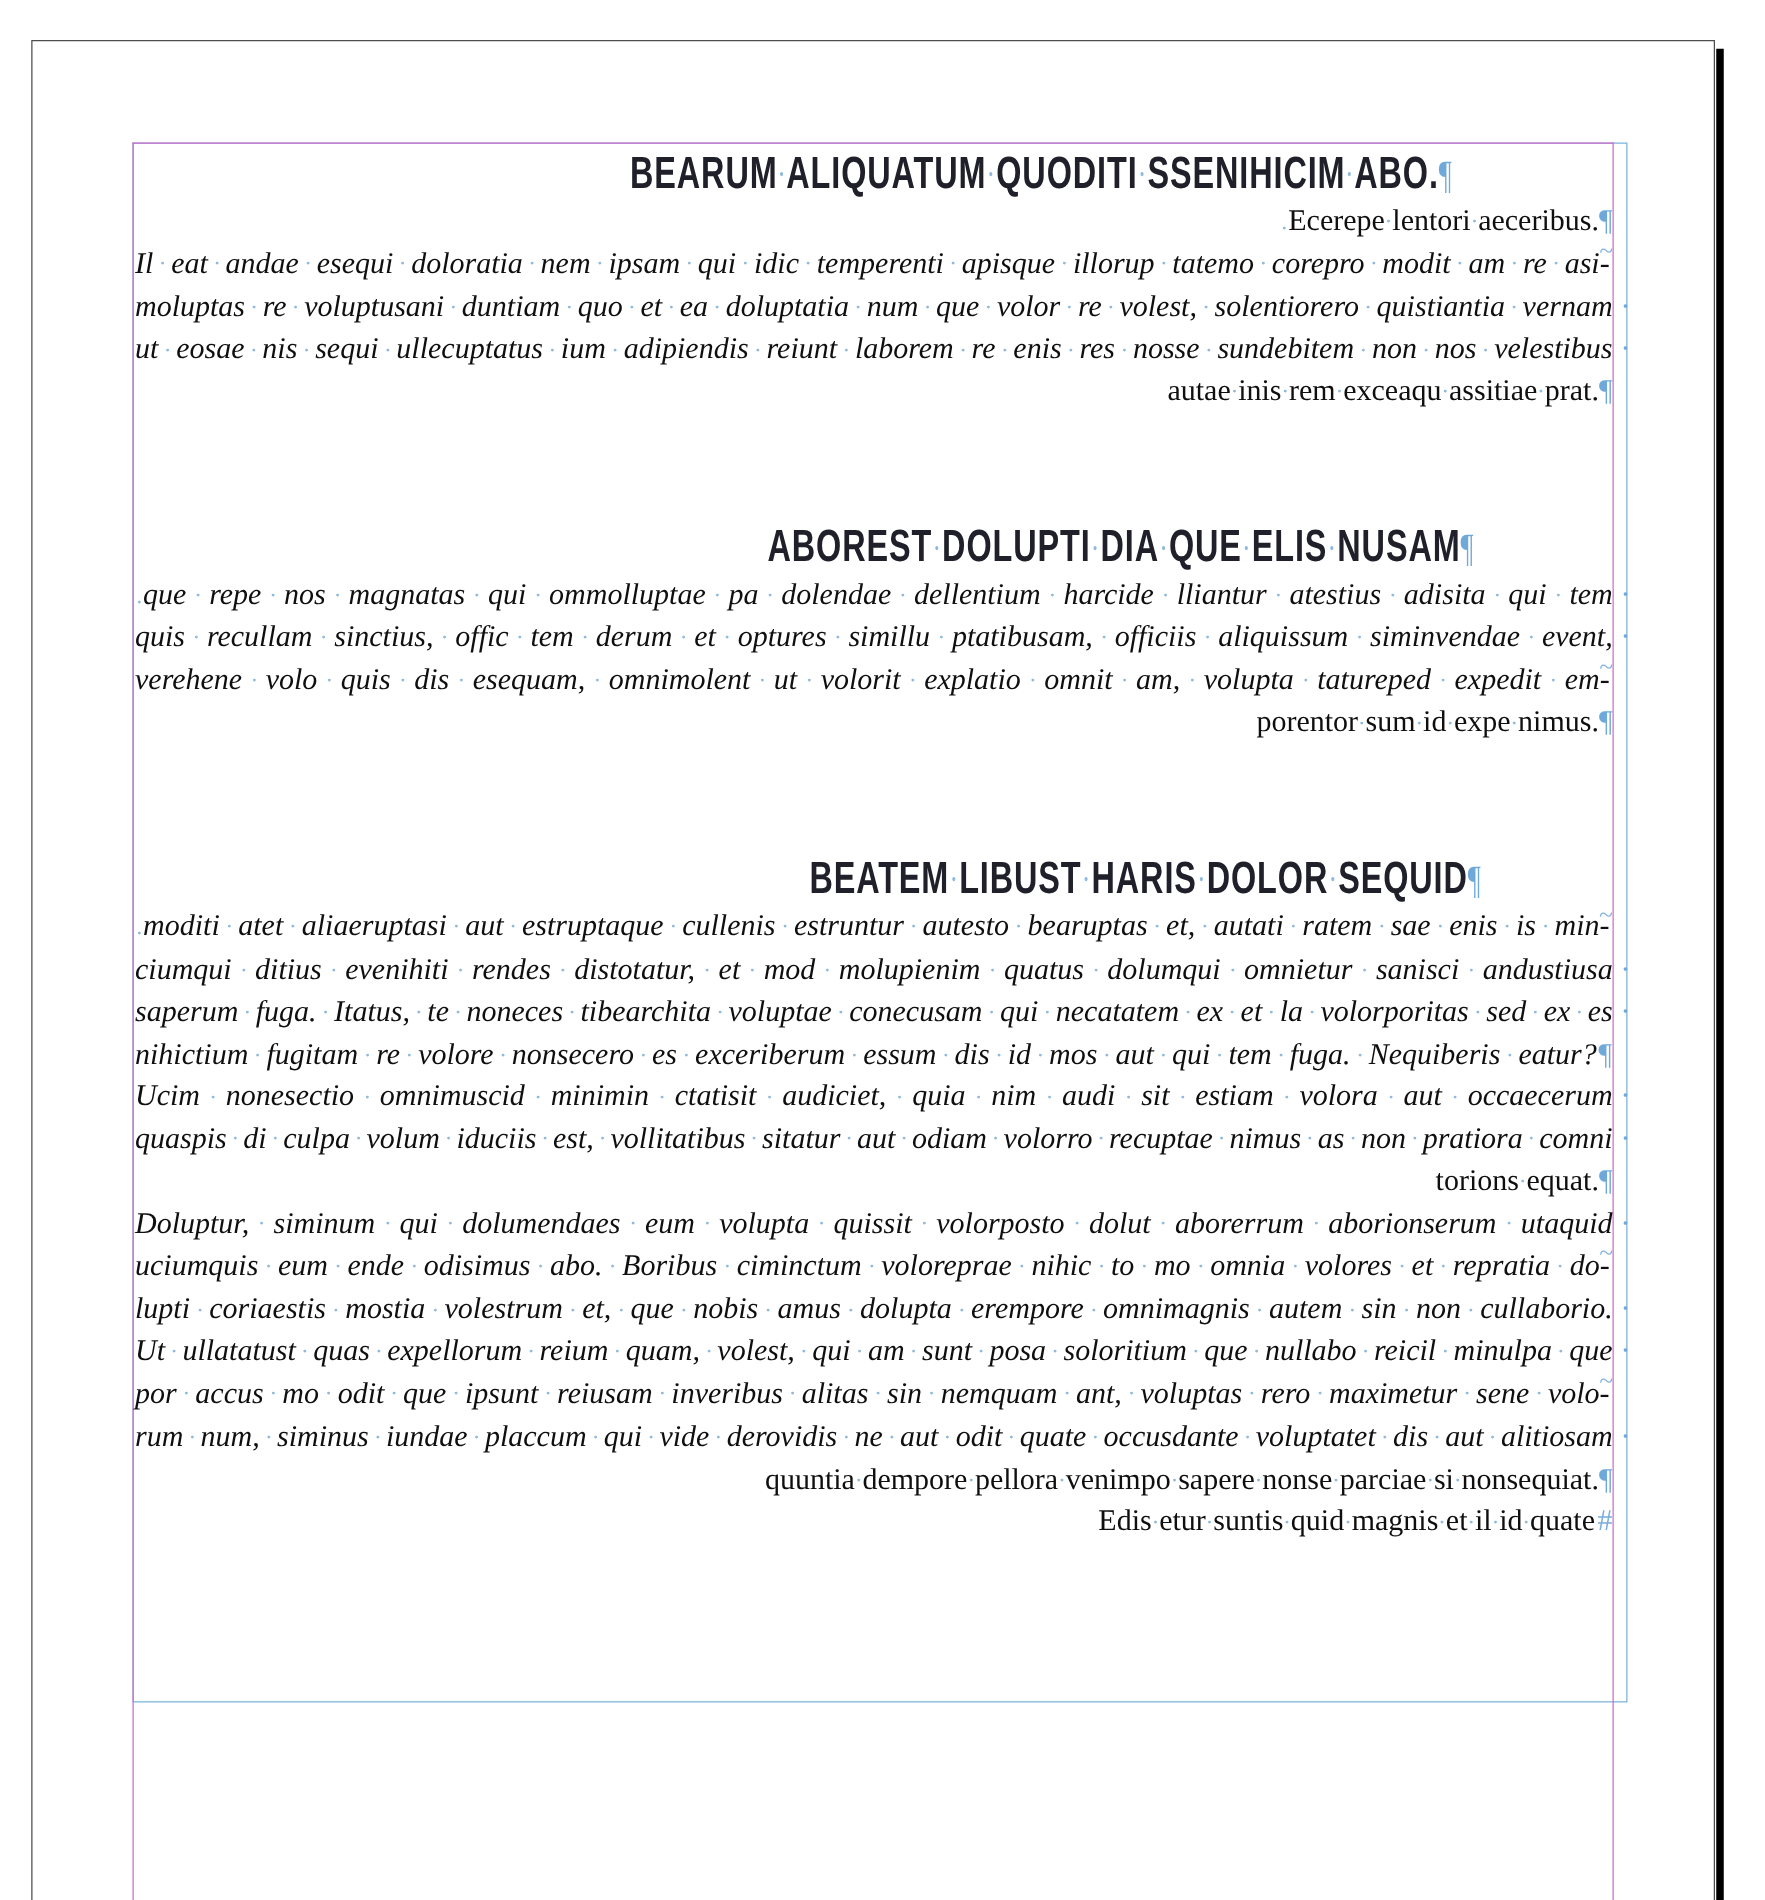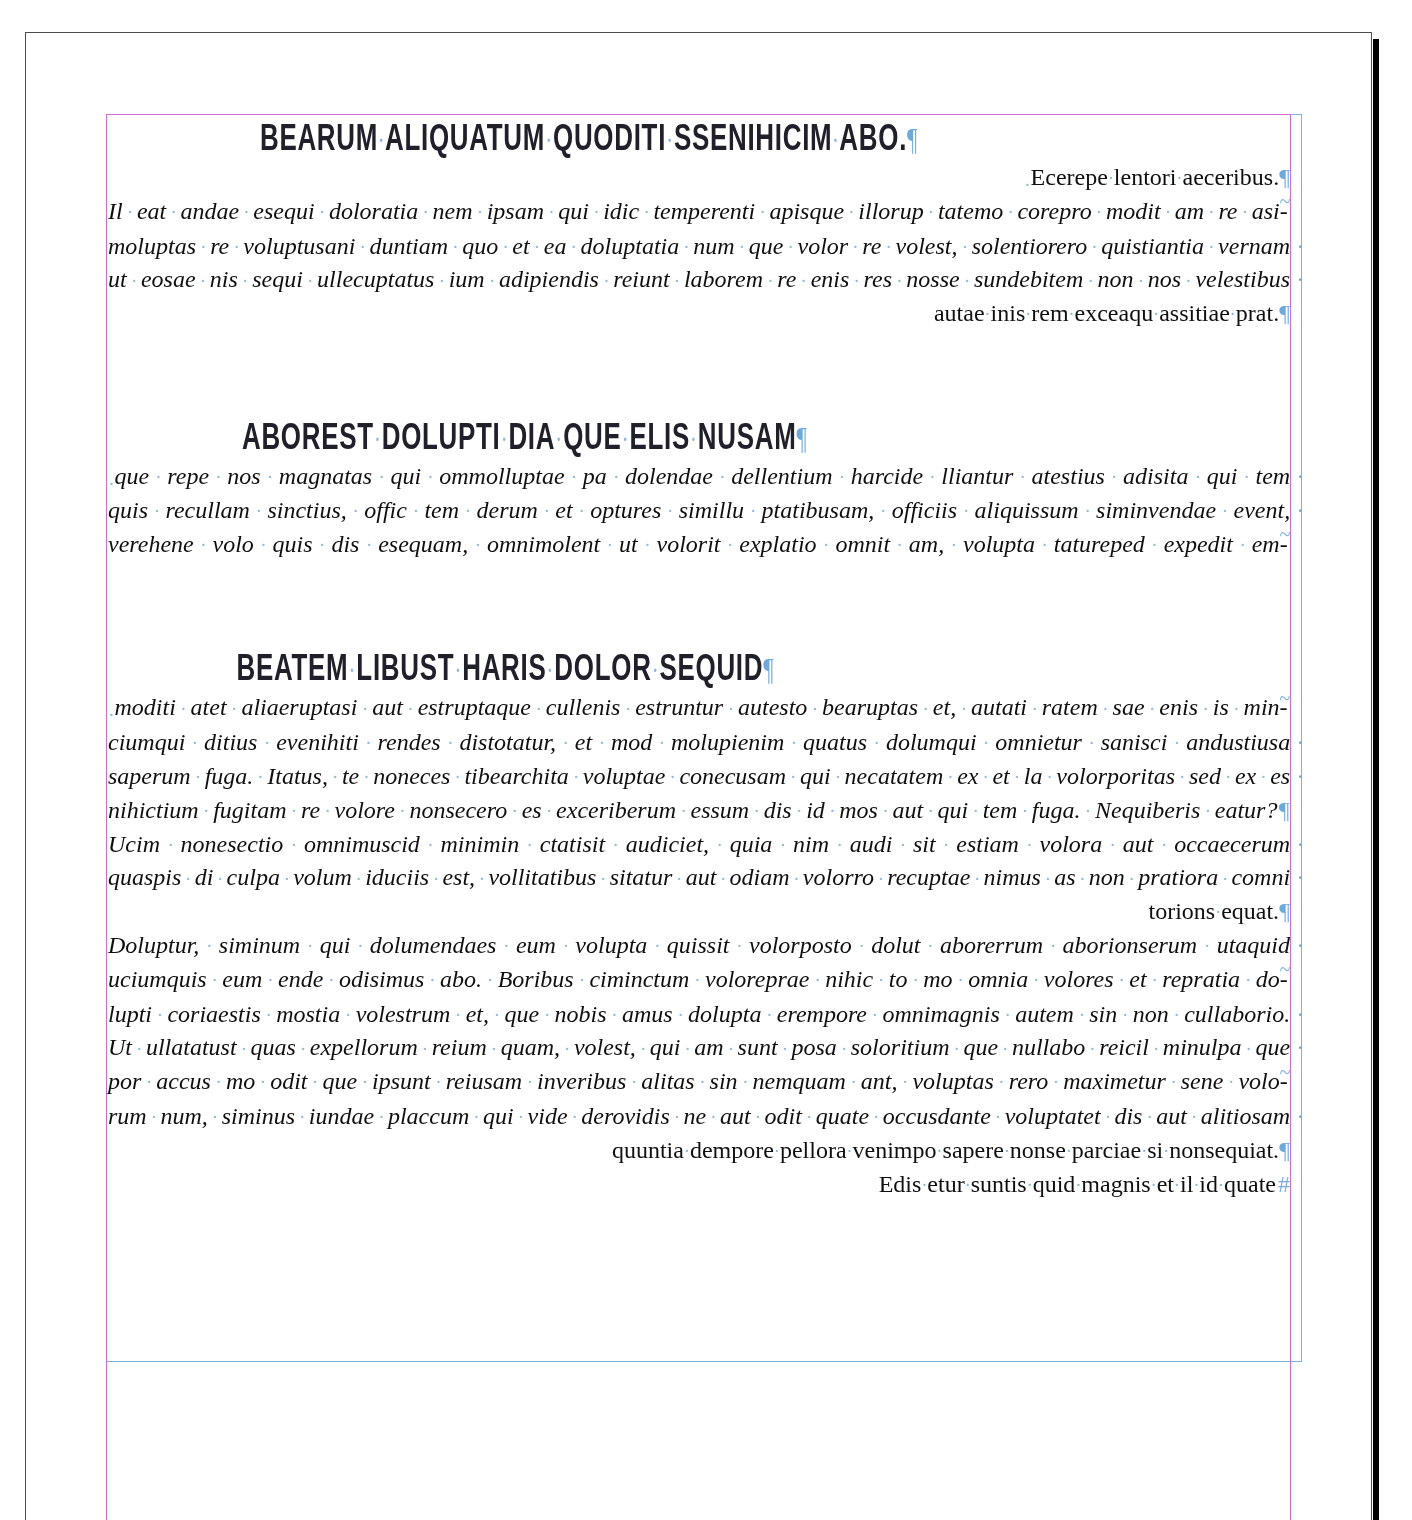--- a/index.html
+++ b/index.html
@@ -8,21 +8,21 @@
   .page{position:absolute;left:25px;top:32px;width:1347px;height:1600px;background:#fff;
         border:1px solid #4d4d4d;box-sizing:border-box;}
   .page-shadow{position:absolute;left:1373px;top:39px;width:6px;height:1481px;background:#000;}
   .text-frame{position:absolute;left:106px;top:114px;width:1196px;height:1248px;
               border:1px solid #79b2da;box-sizing:border-box;}
   .margin-guides{position:absolute;left:106px;top:114px;width:1185px;height:1420px;
                  border:1px solid #cf6ccd;border-bottom:none;box-sizing:border-box;}
   .text-column{position:absolute;left:108px;top:116px;width:1182px;color:#0f0f0f;
                font-size:24px;line-height:33.8px;}
   .heading{font-family:"Liberation Sans",sans-serif;font-weight:bold;font-size:36px;
-           line-height:44px;color:#20202a;text-align:left;margin-left:24px;}
+           line-height:44px;color:#20202a;text-align:right;margin-left:24px;}
   .heading:not(:first-child){margin-top:84px;text-decoration:underline;}
   .hwrap{display:inline-block;transform:scaleX(0.72);transform-origin:50% 50%;
          letter-spacing:1px;white-space:nowrap;}
   .heading .mk{font-family:"Liberation Serif",serif;font-weight:normal;font-size:32px;}
   .line{position:relative;text-align:right;min-height:33.8px;}
   .line.justify{text-align:justify;text-align-last:justify;text-justify:inter-word;font-style:italic;}
   .sp{position:relative;}
   .sp::before{content:"\00B7";position:absolute;left:50%;top:55%;transform:translate(-50%,-50%);
               color:#8fb9de;font-size:0.8em;font-family:"Liberation Serif",serif;font-weight:normal;}
   .sp.lead{display:inline-block;width:0.27em;}
@@ -43,20 +43,21 @@
       <div class="heading"><span class="hwrap">BEARUM<span class="sp"> </span>ALIQUATUM<span class="sp"> </span>QUODITI<span class="sp"> </span>SSENIHICIM<span class="sp"> </span>ABO.<span class="mk">¶</span></span></div>
       <div class="line"><span class="sp lead"></span>Ecerepe<span class="sp"> </span>lentori<span class="sp"> </span>aeceribus.<span class="mk">¶</span></div>
       <div class="line justify">Il<span class="sp"> </span>eat<span class="sp"> </span>andae<span class="sp"> </span>esequi<span class="sp"> </span>doloratia<span class="sp"> </span>nem<span class="sp"> </span>ipsam<span class="sp"> </span>qui<span class="sp"> </span>idic<span class="sp"> </span>temperenti<span class="sp"> </span>apisque<span class="sp"> </span>illorup<span class="sp"> </span>tatemo<span class="sp"> </span>corepro<span class="sp"> </span>modit<span class="sp"> </span>am<span class="sp"> </span>re<span class="sp"> </span>asi-<span class="mk tld">~</span></div>
       <div class="line justify">moluptas<span class="sp"> </span>re<span class="sp"> </span>voluptusani<span class="sp"> </span>duntiam<span class="sp"> </span>quo<span class="sp"> </span>et<span class="sp"> </span>ea<span class="sp"> </span>doluptatia<span class="sp"> </span>num<span class="sp"> </span>que<span class="sp"> </span>volor<span class="sp"> </span>re<span class="sp"> </span>volest,<span class="sp"> </span>solentiorero<span class="sp"> </span>quistiantia<span class="sp"> </span>vernam<span class="mk trail">·</span></div>
       <div class="line justify">ut<span class="sp"> </span>eosae<span class="sp"> </span>nis<span class="sp"> </span>sequi<span class="sp"> </span>ullecuptatus<span class="sp"> </span>ium<span class="sp"> </span>adipiendis<span class="sp"> </span>reiunt<span class="sp"> </span>laborem<span class="sp"> </span>re<span class="sp"> </span>enis<span class="sp"> </span>res<span class="sp"> </span>nosse<span class="sp"> </span>sundebitem<span class="sp"> </span>non<span class="sp"> </span>nos<span class="sp"> </span>velestibus<span class="mk trail">·</span></div>
       <div class="line">autae<span class="sp"> </span>inis<span class="sp"> </span>rem<span class="sp"> </span>exceaqu<span class="sp"> </span>assitiae<span class="sp"> </span>prat.<span class="mk">¶</span></div>
       <div class="heading"><span class="hwrap">ABOREST<span class="sp"> </span>DOLUPTI<span class="sp"> </span>DIA<span class="sp"> </span>QUE<span class="sp"> </span>ELIS<span class="sp"> </span>NUSAM<span class="mk">¶</span></span></div>
       <div class="line justify"><span class="sp lead"></span>que<span class="sp"> </span>repe<span class="sp"> </span>nos<span class="sp"> </span>magnatas<span class="sp"> </span>qui<span class="sp"> </span>ommolluptae<span class="sp"> </span>pa<span class="sp"> </span>dolendae<span class="sp"> </span>dellentium<span class="sp"> </span>harcide<span class="sp"> </span>lliantur<span class="sp"> </span>atestius<span class="sp"> </span>adisita<span class="sp"> </span>qui<span class="sp"> </span>tem<span class="mk trail">·</span></div>
       <div class="line justify">quis<span class="sp"> </span>recullam<span class="sp"> </span>sinctius,<span class="sp"> </span>offic<span class="sp"> </span>tem<span class="sp"> </span>derum<span class="sp"> </span>et<span class="sp"> </span>optures<span class="sp"> </span>simillu<span class="sp"> </span>ptatibusam,<span class="sp"> </span>officiis<span class="sp"> </span>aliquissum<span class="sp"> </span>siminvendae<span class="sp"> </span>event,<span class="mk trail">·</span></div>
       <div class="line justify">verehene<span class="sp"> </span>volo<span class="sp"> </span>quis<span class="sp"> </span>dis<span class="sp"> </span>esequam,<span class="sp"> </span>omnimolent<span class="sp"> </span>ut<span class="sp"> </span>volorit<span class="sp"> </span>explatio<span class="sp"> </span>omnit<span class="sp"> </span>am,<span class="sp"> </span>volupta<span class="sp"> </span>tatureped<span class="sp"> </span>expedit<span class="sp"> </span>em-<span class="mk tld">~</span></div>
+      <div class="line">porentor<span class="sp"> </span>sum<span class="sp"> </span>id<span class="sp"> </span>expe<span class="sp"> </span>nimus.<span class="mk">¶</span></div>
       <div class="heading"><span class="hwrap">BEATEM<span class="sp"> </span>LIBUST<span class="sp"> </span>HARIS<span class="sp"> </span>DOLOR<span class="sp"> </span>SEQUID<span class="mk">¶</span></span></div>
       <div class="line justify"><span class="sp lead"></span>moditi<span class="sp"> </span>atet<span class="sp"> </span>aliaeruptasi<span class="sp"> </span>aut<span class="sp"> </span>estruptaque<span class="sp"> </span>cullenis<span class="sp"> </span>estruntur<span class="sp"> </span>autesto<span class="sp"> </span>bearuptas<span class="sp"> </span>et,<span class="sp"> </span>autati<span class="sp"> </span>ratem<span class="sp"> </span>sae<span class="sp"> </span>enis<span class="sp"> </span>is<span class="sp"> </span>min-<span class="mk tld">~</span></div>
       <div class="line justify">ciumqui<span class="sp"> </span>ditius<span class="sp"> </span>evenihiti<span class="sp"> </span>rendes<span class="sp"> </span>distotatur,<span class="sp"> </span>et<span class="sp"> </span>mod<span class="sp"> </span>molupienim<span class="sp"> </span>quatus<span class="sp"> </span>dolumqui<span class="sp"> </span>omnietur<span class="sp"> </span>sanisci<span class="sp"> </span>andustiusa<span class="mk trail">·</span></div>
       <div class="line justify">saperum<span class="sp"> </span>fuga.<span class="sp"> </span>Itatus,<span class="sp"> </span>te<span class="sp"> </span>noneces<span class="sp"> </span>tibearchita<span class="sp"> </span>voluptae<span class="sp"> </span>conecusam<span class="sp"> </span>qui<span class="sp"> </span>necatatem<span class="sp"> </span>ex<span class="sp"> </span>et<span class="sp"> </span>la<span class="sp"> </span>volorporitas<span class="sp"> </span>sed<span class="sp"> </span>ex<span class="sp"> </span>es<span class="mk trail">·</span></div>
       <div class="line justify">nihictium<span class="sp"> </span>fugitam<span class="sp"> </span>re<span class="sp"> </span>volore<span class="sp"> </span>nonsecero<span class="sp"> </span>es<span class="sp"> </span>exceriberum<span class="sp"> </span>essum<span class="sp"> </span>dis<span class="sp"> </span>id<span class="sp"> </span>mos<span class="sp"> </span>aut<span class="sp"> </span>qui<span class="sp"> </span>tem<span class="sp"> </span>fuga.<span class="sp"> </span>Nequiberis<span class="sp"> </span>eatur?<span class="mk">¶</span></div>
       <div class="line justify">Ucim<span class="sp"> </span>nonesectio<span class="sp"> </span>omnimuscid<span class="sp"> </span>minimin<span class="sp"> </span>ctatisit<span class="sp"> </span>audiciet,<span class="sp"> </span>quia<span class="sp"> </span>nim<span class="sp"> </span>audi<span class="sp"> </span>sit<span class="sp"> </span>estiam<span class="sp"> </span>volora<span class="sp"> </span>aut<span class="sp"> </span>occaecerum<span class="mk trail">·</span></div>
       <div class="line justify">quaspis<span class="sp"> </span>di<span class="sp"> </span>culpa<span class="sp"> </span>volum<span class="sp"> </span>iduciis<span class="sp"> </span>est,<span class="sp"> </span>vollitatibus<span class="sp"> </span>sitatur<span class="sp"> </span>aut<span class="sp"> </span>odiam<span class="sp"> </span>volorro<span class="sp"> </span>recuptae<span class="sp"> </span>nimus<span class="sp"> </span>as<span class="sp"> </span>non<span class="sp"> </span>pratiora<span class="sp"> </span>comni<span class="mk trail">·</span></div>
       <div class="line">torions<span class="sp"> </span>equat.<span class="mk">¶</span></div>
       <div class="line justify">Doluptur,<span class="sp"> </span>siminum<span class="sp"> </span>qui<span class="sp"> </span>dolumendaes<span class="sp"> </span>eum<span class="sp"> </span>volupta<span class="sp"> </span>quissit<span class="sp"> </span>volorposto<span class="sp"> </span>dolut<span class="sp"> </span>aborerrum<span class="sp"> </span>aborionserum<span class="sp"> </span>utaquid<span class="mk trail">·</span></div>
       <div class="line justify">uciumquis<span class="sp"> </span>eum<span class="sp"> </span>ende<span class="sp"> </span>odisimus<span class="sp"> </span>abo.<span class="sp"> </span>Boribus<span class="sp"> </span>ciminctum<span class="sp"> </span>voloreprae<span class="sp"> </span>nihic<span class="sp"> </span>to<span class="sp"> </span>mo<span class="sp"> </span>omnia<span class="sp"> </span>volores<span class="sp"> </span>et<span class="sp"> </span>repratia<span class="sp"> </span>do-<span class="mk tld">~</span></div>

